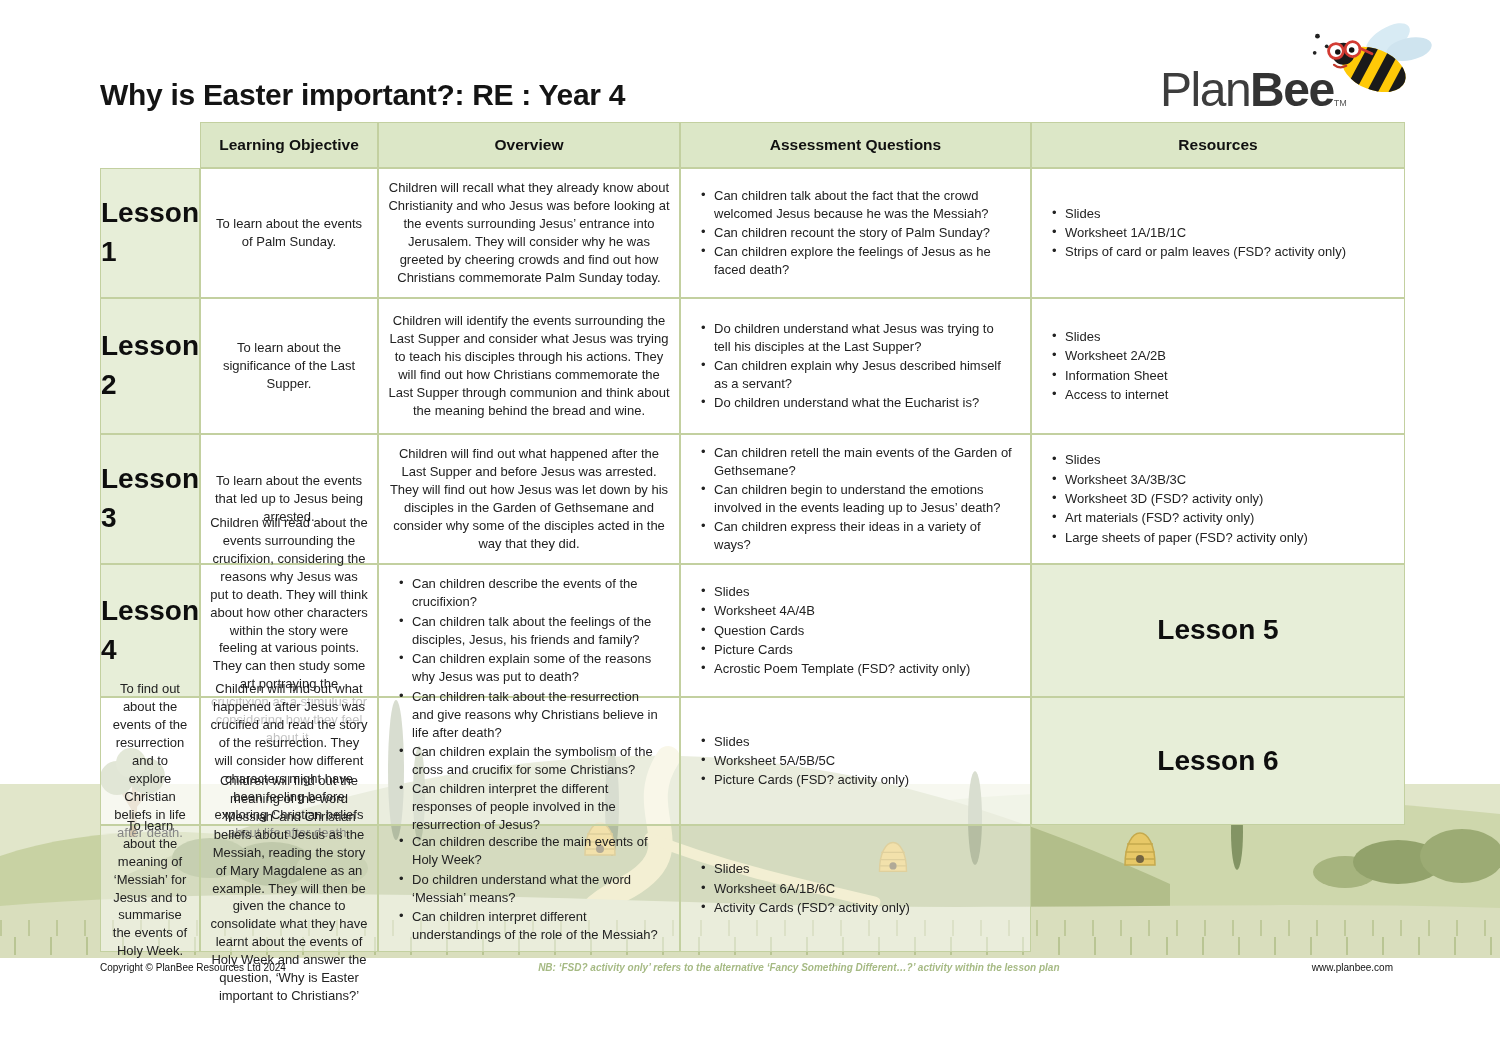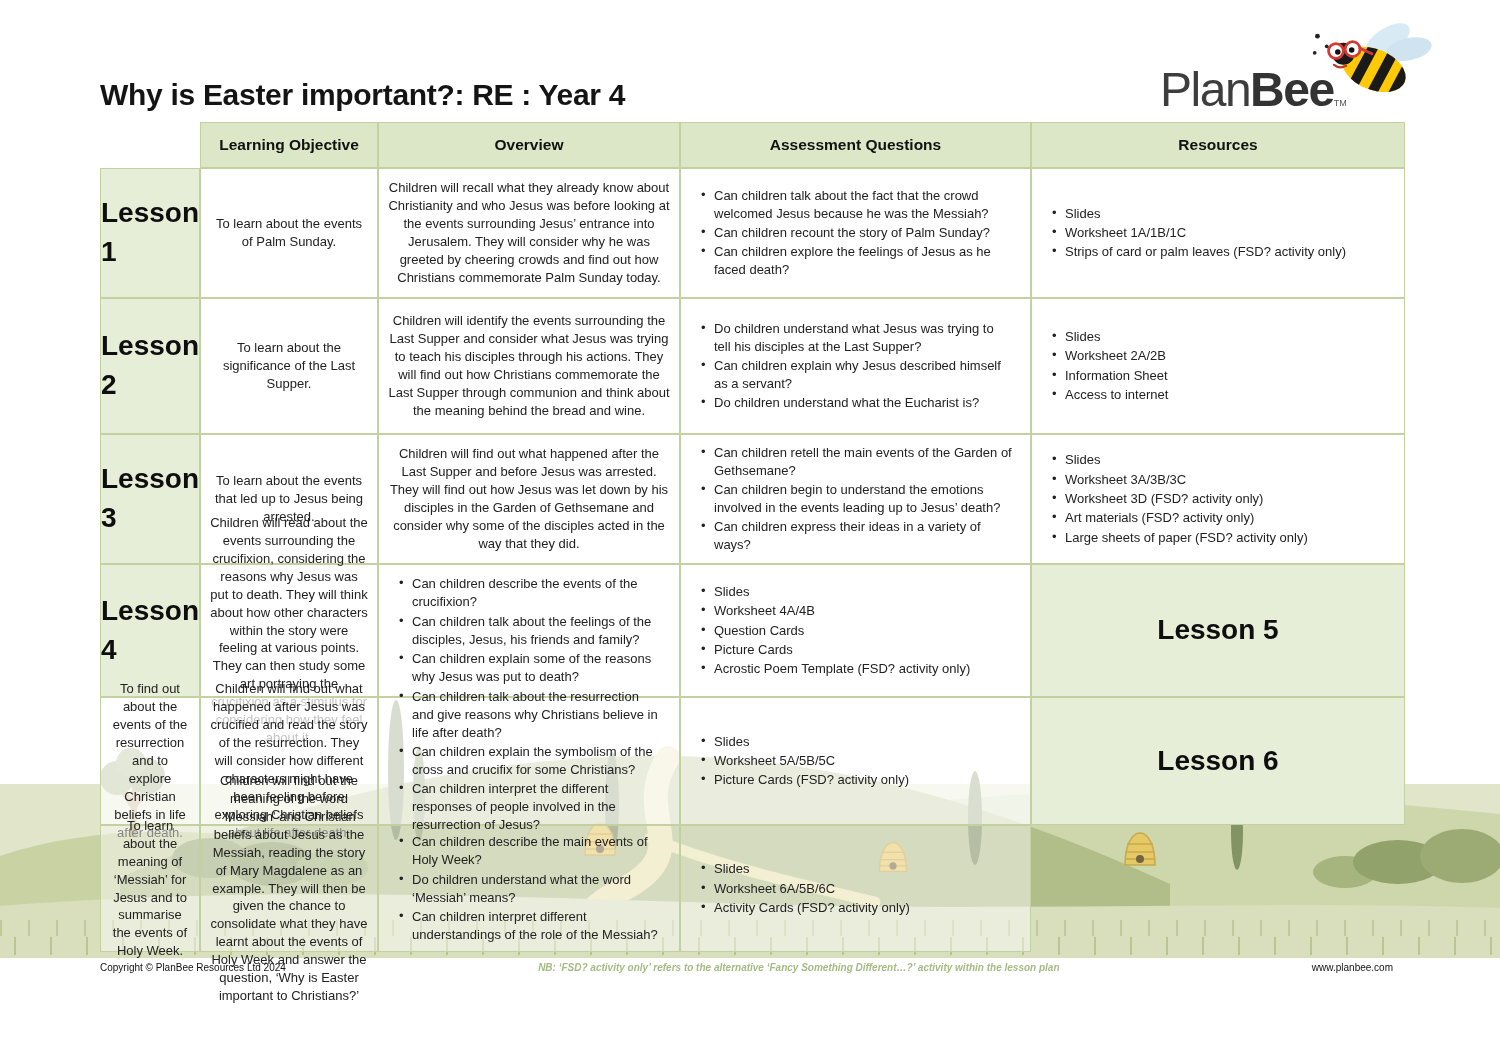--- a/index.html
+++ b/index.html
@@ -243,21 +243,21 @@
     <div class="cell list t6">
         <ul class="bullets">
           <li>Can children describe the main events of Holy Week?</li>
           <li>Do children understand what the word ‘Messiah’ means?</li>
           <li>Can children interpret different understandings of the role of the Messiah?</li>
         </ul>
       </div>
     <div class="cell list t6">
         <ul class="bullets">
           <li>Slides</li>
-          <li>Worksheet 6A/5B/6C</li>
+          <li>Worksheet 6A/1B/6C</li>
           <li>Activity Cards (FSD? activity only)</li>
         </ul>
       </div>
   </div>
 
   <div class="footer">
     <span>Copyright © PlanBee Resources Ltd 2024</span>
     <span class="note">NB: ‘FSD? activity only’ refers to the alternative ‘Fancy Something Different…?’ activity within the lesson plan</span>
     <span>www.planbee.com</span>
   </div>

